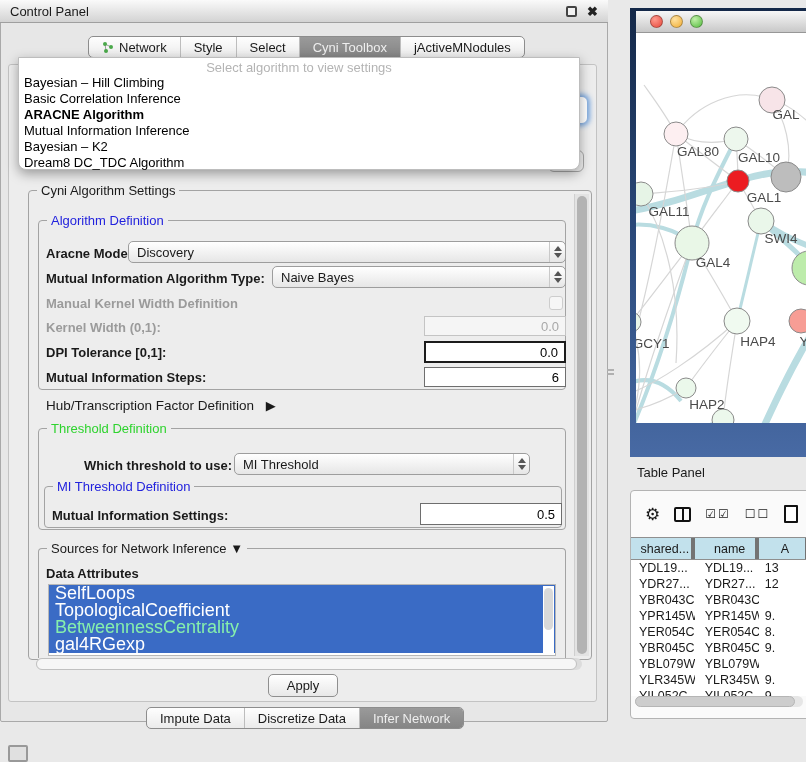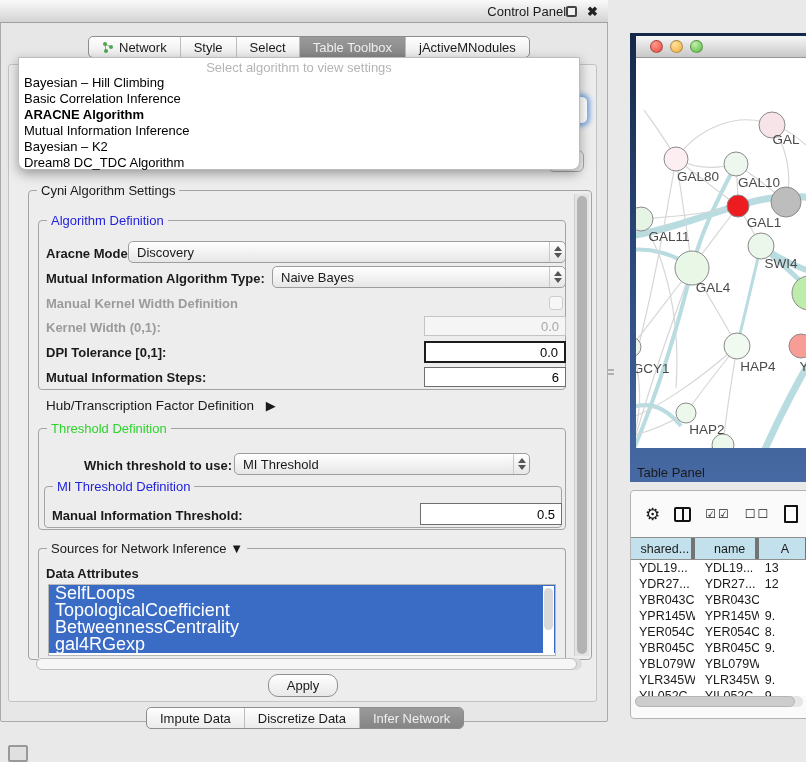--- a/index.html
+++ b/index.html
@@ -6,21 +6,21 @@
   html,body { width:806px; height:762px; overflow:hidden; background:#e9e9e9;
     font-family:"Liberation Sans", sans-serif; color:#1a1a1a; }
   .abs { position:absolute; }
 
   
   .cp-window { left:0; top:8; width:608px; height:722px; background:#e7e7e7;
     border:1px solid #a9a9a9; border-radius:2px; }
   .cp-titlebar { left:0; top:8; width:608px; height:23px;
     background:linear-gradient(#fafafa,#d3d3d3); border-bottom:1px solid #9f9f9f;
     display:flex; align-items:center; padding:0 10px; font-size:13px; }
-  .cp-title { flex:1;text-align:right; }
+  .cp-title { flex:1; }
   .float-btn { width:11px; height:11px; border:2px solid #444; border-radius:2px;
     margin-right:10px; background:#f2f2f2; }
   .close-btn { font-size:13px; font-weight:bold; color:#222; line-height:11px; }
 
   
   .seg { display:flex; border:1px solid #8d8d8d; border-radius:5px; overflow:hidden;
     background:linear-gradient(#fefefe,#ebebeb); height:22px; }
   .seg .tab { display:flex; align-items:center; gap:5px; padding:0 13px; font-size:13px;
     border-left:1px solid #bdbdbd; white-space:nowrap; }
   .seg .tab:first-child { border-left:none; }
@@ -74,27 +74,27 @@
   .list-vscroll .thumb { position:absolute; left:1px; top:2px; width:9px; height:42px;
     background:#d9d9d9; border-radius:5px; }
   .hscroll-track { background:#dcdcdc; border-radius:6px; }
   .hscroll-thumb { background:#f6f6f6; border:1px solid #c0c0c0; border-radius:6px;
     height:100%; width:99%; }
   .vscrollbar { background:#e3e3e3; border-left:1px solid #cfcfcf; }
   .vscrollbar .thumb { position:absolute; left:2px; top:2px; width:10px; bottom:2px;
     background:#b3b3b3; border-radius:5px; }
 
   .apply-btn { width:70px; height:23px; background:linear-gradient(#ffffff,#e8e8e8);
-    border:1px solid #8f8f8f; border-radius:10px; font-size:13px; display:flex;
+    border:1px solid #8f8f8f; border-radius:5px; font-size:13px; display:flex;
     align-items:center; justify-content:center; }
 
   
   .net-window { left:630px; top:8px; width:176px; height:449px;
     background:linear-gradient(180deg,#142848 0%, #2c4c7e 55%, #486aa4 100%);
-    padding:3px 0 0 6px;margin-top:25px; }
+    padding:3px 0 0 6px; }
   .net-titlebar { width:170px; height:22px; background:linear-gradient(#f7f7f7,#c8c8c8);
     border-bottom:1px solid #979797; display:flex; align-items:center; padding-left:14px; gap:7px; }
   .light { width:13px; height:13px; border-radius:50%; border:1px solid rgba(0,0,0,.3); }
   .net-canvas { width:170px; height:390px; background:#fff; overflow:hidden; }
 
   
   .tp-title { left:637px; top:465px; font-size:13px; }
   .table-window { left:630px; top:490px; width:180px; height:229px; background:#fafafa;
     border:1px solid #b3b3b3; border-radius:4px; overflow:hidden; }
   .tp-toolbar { height:47px; display:flex; align-items:center; gap:14px; padding-left:14px;
@@ -149,21 +149,21 @@
       </span>
       <span>Network</span>
     </div>
     <div class="tab">
       <span>Style</span>
     </div>
     <div class="tab">
       <span>Select</span>
     </div>
     <div class="tab sel">
-      <span>Table Toolbox</span>
+      <span>Cyni Toolbox</span>
     </div>
     <div class="tab">
       <span>jActiveMNodules</span>
     </div>
   </div>
 
 <div class="abs inner-panel"></div>
 <div class="abs sliver1"></div>
 <div class="abs sliver2"></div>
 
@@ -233,35 +233,35 @@
   <span class="ctext">MI Threshold</span>
   <span class="arrows">
       <i class="tri-up"></i>
       <i class="tri-dn"></i>
     </span>
 </div>
 
 <div class="abs group" style="left:44px; top:486px; width:518px; height:42px;">
   <span class="legend blue">MI Threshold Definition</span>
 </div>
-<div class="abs flabel" style="left:52px; top:508px;">Manual Information Threshold:</div>
+<div class="abs flabel" style="left:52px; top:508px;">Mutual Information Settings:</div>
 <input class="abs tfield" style="left: 420px; top: 503px; width: 142px; height: 22px; padding-left: 47px;" readonly="" value="0.5">
 
 <div class="abs group" style="left:38px; top:548px; width:528px; height:110px; border-bottom:none; border-bottom-left-radius:0; border-bottom-right-radius:0;">
   <span class="legend">
     <span>Sources for Network Inference</span>
     <span>▼</span>
   </span>
 </div>
 <div class="abs flabel" style="left:46px; top:566px;">Data Attributes</div>
 <div class="abs attr-list" style="left:48px; top:584px; width:508px; height:72px;">
   <div id="attr-items">
       <div class="attr-item" style="background: rgb(58, 107, 197); color: rgb(255, 255, 255);">SelfLoops</div>
       <div class="attr-item" style="background: rgb(58, 107, 197); color: rgb(255, 255, 255);">TopologicalCoefficient</div>
-      <div class="attr-item" style="background: rgb(58, 107, 197); color: #ffffff;">BetweennessCentrality</div>
+      <div class="attr-item" style="background: rgb(58, 107, 197); color: #86efac;">BetweennessCentrality</div>
       <div class="attr-item" style="background: rgb(58, 107, 197); color: rgb(255, 255, 255);">gal4RGexp</div>
     </div>
   <div class="list-vscroll">
       <span class="thumb"></span>
     </div>
 </div>
 <div class="abs hscroll-track" style="left:36px; top:658px; width:546px; height:12px;">
   <div class="hscroll-thumb"></div>
 </div>
 

